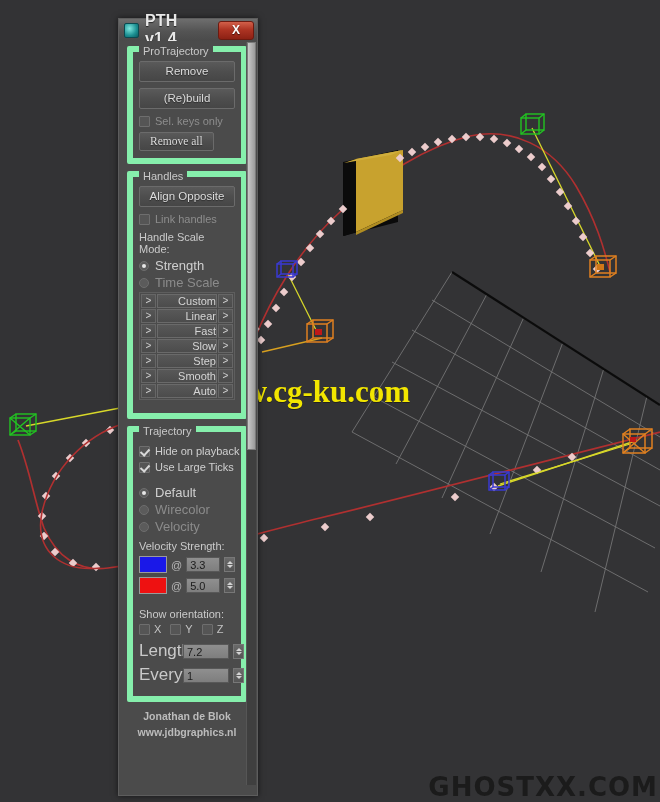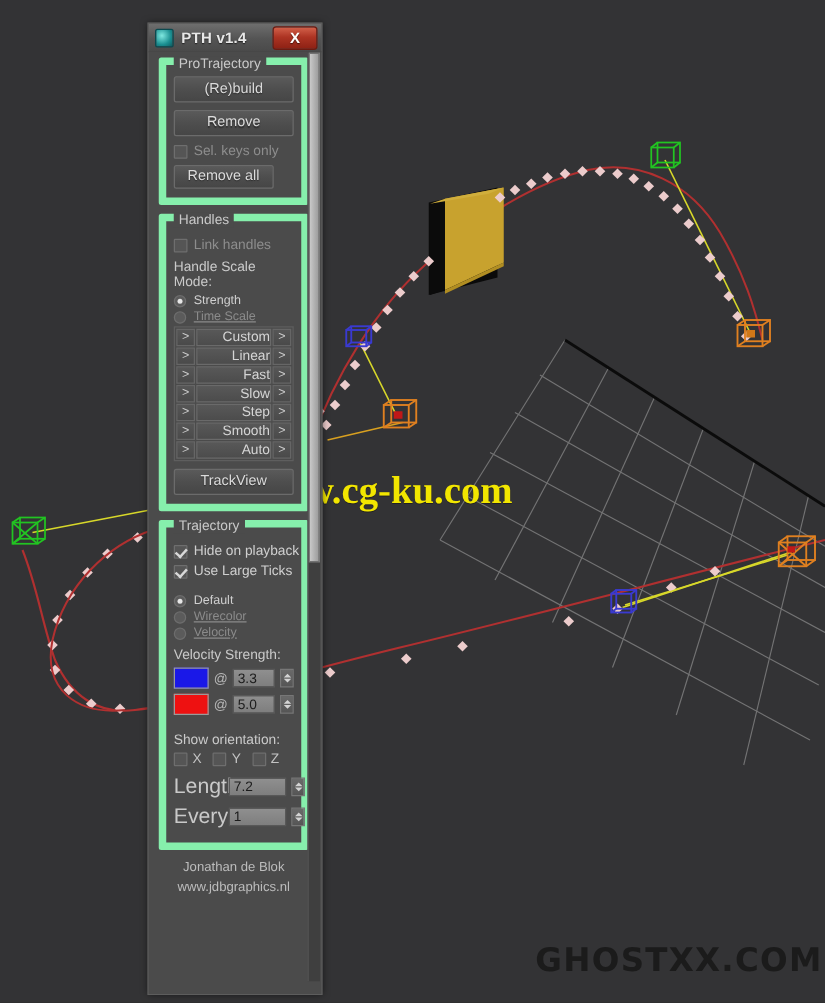--- a/index.html
+++ b/index.html
@@ -18,21 +18,21 @@
   #viewport svg{position:absolute;left:0;top:0;}
 
   .wm-cg{
     position:absolute;left:200px;top:374px;
     font-family:"Liberation Serif","DejaVu Serif",serif;
     font-size:31px;font-weight:700;color:#f2e600;
     letter-spacing:0px;white-space:nowrap;
     text-shadow:0 1px 0 rgba(0,0,0,.35);
   }
   .wm-ghost{
-    position:absolute;right:2px;bottom:18px;
+    position:absolute;right:2px;bottom:0;
     font-family:"DejaVu Sans",sans-serif;
     font-size:26px;font-weight:700;color:#1b1b1b;
     letter-spacing:1px;white-space:nowrap;
   }
 
   
   #dialog{
     position:absolute;left:118px;top:18px;width:140px;height:778px;
     background:#4b4b4b;
     border:1px solid #5d5d5d;
@@ -45,21 +45,21 @@
     border-bottom:1px solid #3b3b3b;
     display:flex;align-items:center;gap:6px;padding:0 2px 0 5px;
     position:relative;
   }
   #appicon{
     width:13px;height:13px;flex:0 0 auto;border-radius:2px;
     background:radial-gradient(circle at 35% 35%,#7fe8e0,#1b8f91 60%,#0c5a60);
     border:1px solid #0b4a50;
   }
   #title{
-    font-size:12px;color:#e8e8e8;font-weight:700;flex:1 1 auto;
+    font-size:16px;color:#e8e8e8;font-weight:700;flex:1 1 auto;
     text-shadow:0 1px 1px rgba(0,0,0,.6);letter-spacing:.2px;
   }
   #closebtn{
     width:34px;height:17px;margin-right:1px;flex:0 0 auto;
     background:linear-gradient(#d2604a,#ad3423 45%,#8d2114);
     border:1px solid #6d1a10;border-radius:3px;
     color:#fff;font-size:12px;font-weight:700;
     display:flex;align-items:center;justify-content:center;
     text-shadow:0 1px 1px rgba(0,0,0,.6);cursor:pointer;
   }
@@ -90,21 +90,21 @@
   }
 
   .btn{
     display:block;width:100%;box-sizing:border-box;
     height:21px;line-height:19px;text-align:center;
     background:linear-gradient(#5a5a5a,#4e4e4e 50%,#464646);
     border:1px solid #6b6b6b;border-radius:2px;
     color:#dcdcdc;font-size:11.5px;margin-bottom:6px;cursor:pointer;
     text-shadow:0 1px 1px rgba(0,0,0,.45);
   }
-  .btn:last-child{margin-bottom:0;}
+  .btn:last-child{margin-bottom:0;font-family:Liberation Serif, serif;}
   .btn.small{width:auto;display:inline-block;padding:0 10px;height:19px;line-height:17px;}
 
   .chk-row{display:flex;align-items:center;gap:5px;margin:4px 0;}
   .chk{
     width:11px;height:11px;flex:0 0 auto;box-sizing:border-box;
     background:#555;border:1px solid #6e6e6e;border-radius:1px;
     position:relative;cursor:pointer;
   }
   .chk.on::after{
     content:"";position:absolute;left:2px;top:0px;
@@ -117,22 +117,22 @@
   .radio-row{display:flex;align-items:center;gap:6px;margin:2px 0;}
   .radio{
     width:10px;height:10px;flex:0 0 auto;border-radius:50%;
     background:#5b5b5b;border:1px solid #6d6d6d;box-sizing:border-box;
     position:relative;cursor:pointer;
   }
   .radio.on::after{
     content:"";position:absolute;left:2px;top:2px;width:4px;height:4px;
     border-radius:50%;background:#e6e6e6;
   }
-  .radio-row .lbl{font-size:10px;color:#cfcfcf;}
-  .radio-row.dim .lbl{color:#8b8b8b;text-decoration:underline;}
+  .radio-row .lbl{font-size:13px;color:#cfcfcf;}
+  .radio-row.dim .lbl{color:#8b8b8b;}
 
   .subhead{font-size:11px;color:#cacaca;margin:6px 0 3px 0;}
 
   
   .preset-grid{border:1px solid #5e5e5e;padding:1px;margin:2px 0 6px 0;}
   .preset-row{display:flex;align-items:stretch;gap:1px;margin-bottom:1px;}
   .preset-row:last-child{margin-bottom:0;}
   .arrow{
     width:15px;flex:0 0 auto;height:14px;line-height:12px;text-align:center;
     font-size:10px;color:#cfcfcf;
@@ -171,21 +171,21 @@
   }
   .spin .up{border-bottom:3px solid #d3d3d3;margin-bottom:1px;}
   .spin .dn{border-top:3px solid #d3d3d3;}
 
   .axis-row{display:flex;align-items:center;gap:4px;margin:3px 0 6px 0;}
   .axis-row .lbl{font-size:11px;color:#c3c3c3;margin-right:5px;}
   .lenlbl{font-size:17px;color:#c9c9c9;width:40px;text-align:right;flex:0 0 auto;}
 
   .footbtns{display:flex;gap:8px;margin:8px 0 6px 0;}
   .footbtns .btn{margin-bottom:0;flex:1 1 0;}
-  .credits{text-align:center;font-size:10.5px;color:#bcbcbc;line-height:14px;margin-top:2px;}
+  .credits{text-align:center;font-size:10.5px;color:#bcbcbc;line-height:14px;margin-top:2px;font-weight:bold;}
 </style>
 </head>
 <body>
 
 <div id="viewport">
 
   <svg width="660" height="802" viewBox="0 0 660 802">
     <defs>
       <clipPath id="vpclip">
           <rect x="0" y="0" width="660" height="802"></rect>
@@ -468,31 +468,32 @@
   <div id="titlebar">
     <div id="appicon"></div>
     <div id="title">PTH v1.4</div>
     <div id="closebtn">X</div>
   </div>
 
   <div id="body">
 
     <div class="group">
       <div class="glabel">ProTrajectory</div>
+      <div class="btn">Remove</div>
       <div class="btn">(Re)build</div>
-      <div class="btn">Remove</div>
       <div class="chk-row dim">
         <div class="chk"></div>
         <div class="lbl">Sel. keys only</div>
       </div>
       <div class="btn small">Remove all</div>
     </div>
 
     <div class="group">
       <div class="glabel">Handles</div>
+      <div class="btn">Align Opposite</div>
       <div class="chk-row dim">
         <div class="chk"></div>
         <div class="lbl">Link handles</div>
       </div>
 
       <div class="subhead">Handle Scale Mode:</div>
       <div class="radio-row">
         <div class="radio on"></div>
         <div class="lbl">Strength</div>
       </div>
@@ -532,21 +533,20 @@
           <div class="preset">Smooth</div>
           <div class="arrow">&gt;</div>
         </div>
         <div class="preset-row">
           <div class="arrow">&gt;</div>
           <div class="preset">Auto</div>
           <div class="arrow">&gt;</div>
         </div>
       </div>
 
-      <div class="btn">TrackView</div>
     </div>
 
     <div class="group">
       <div class="glabel">Trajectory</div>
 
       <div class="chk-row">
         <div class="chk on"></div>
         <div class="lbl">Hide on playback</div>
       </div>
       <div class="chk-row">

